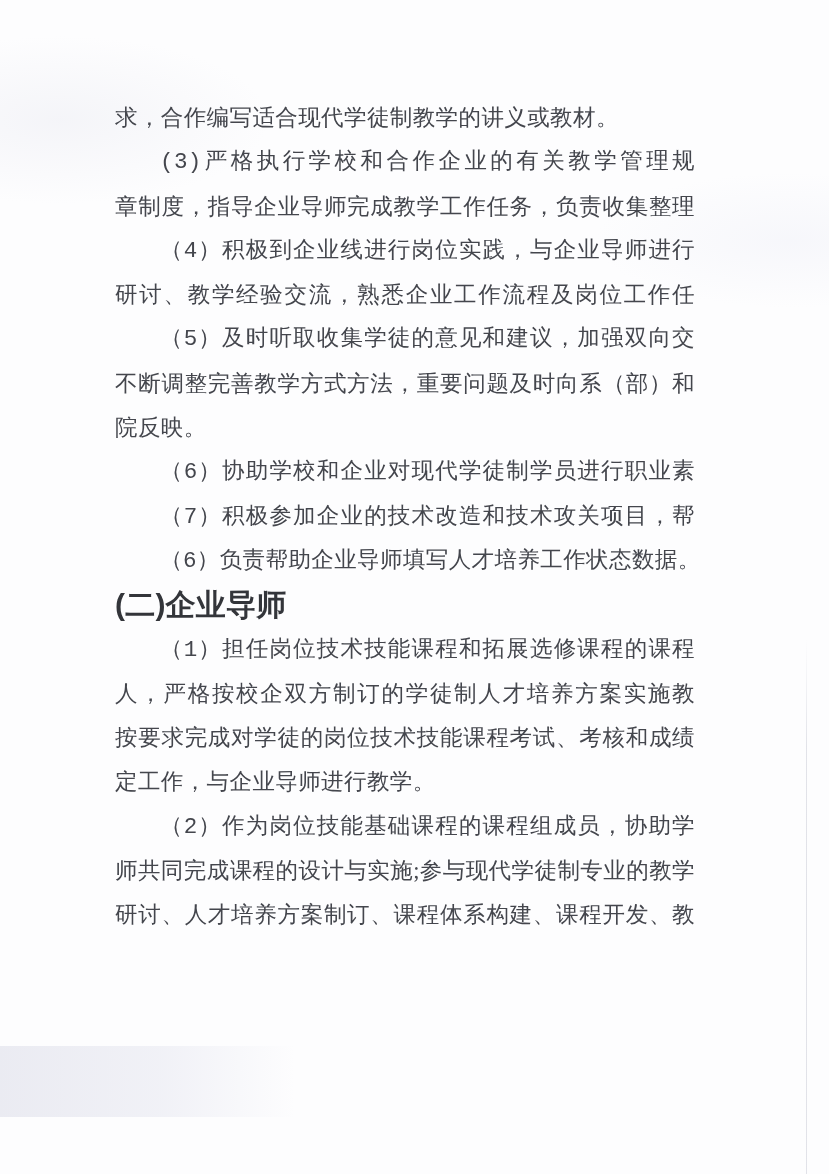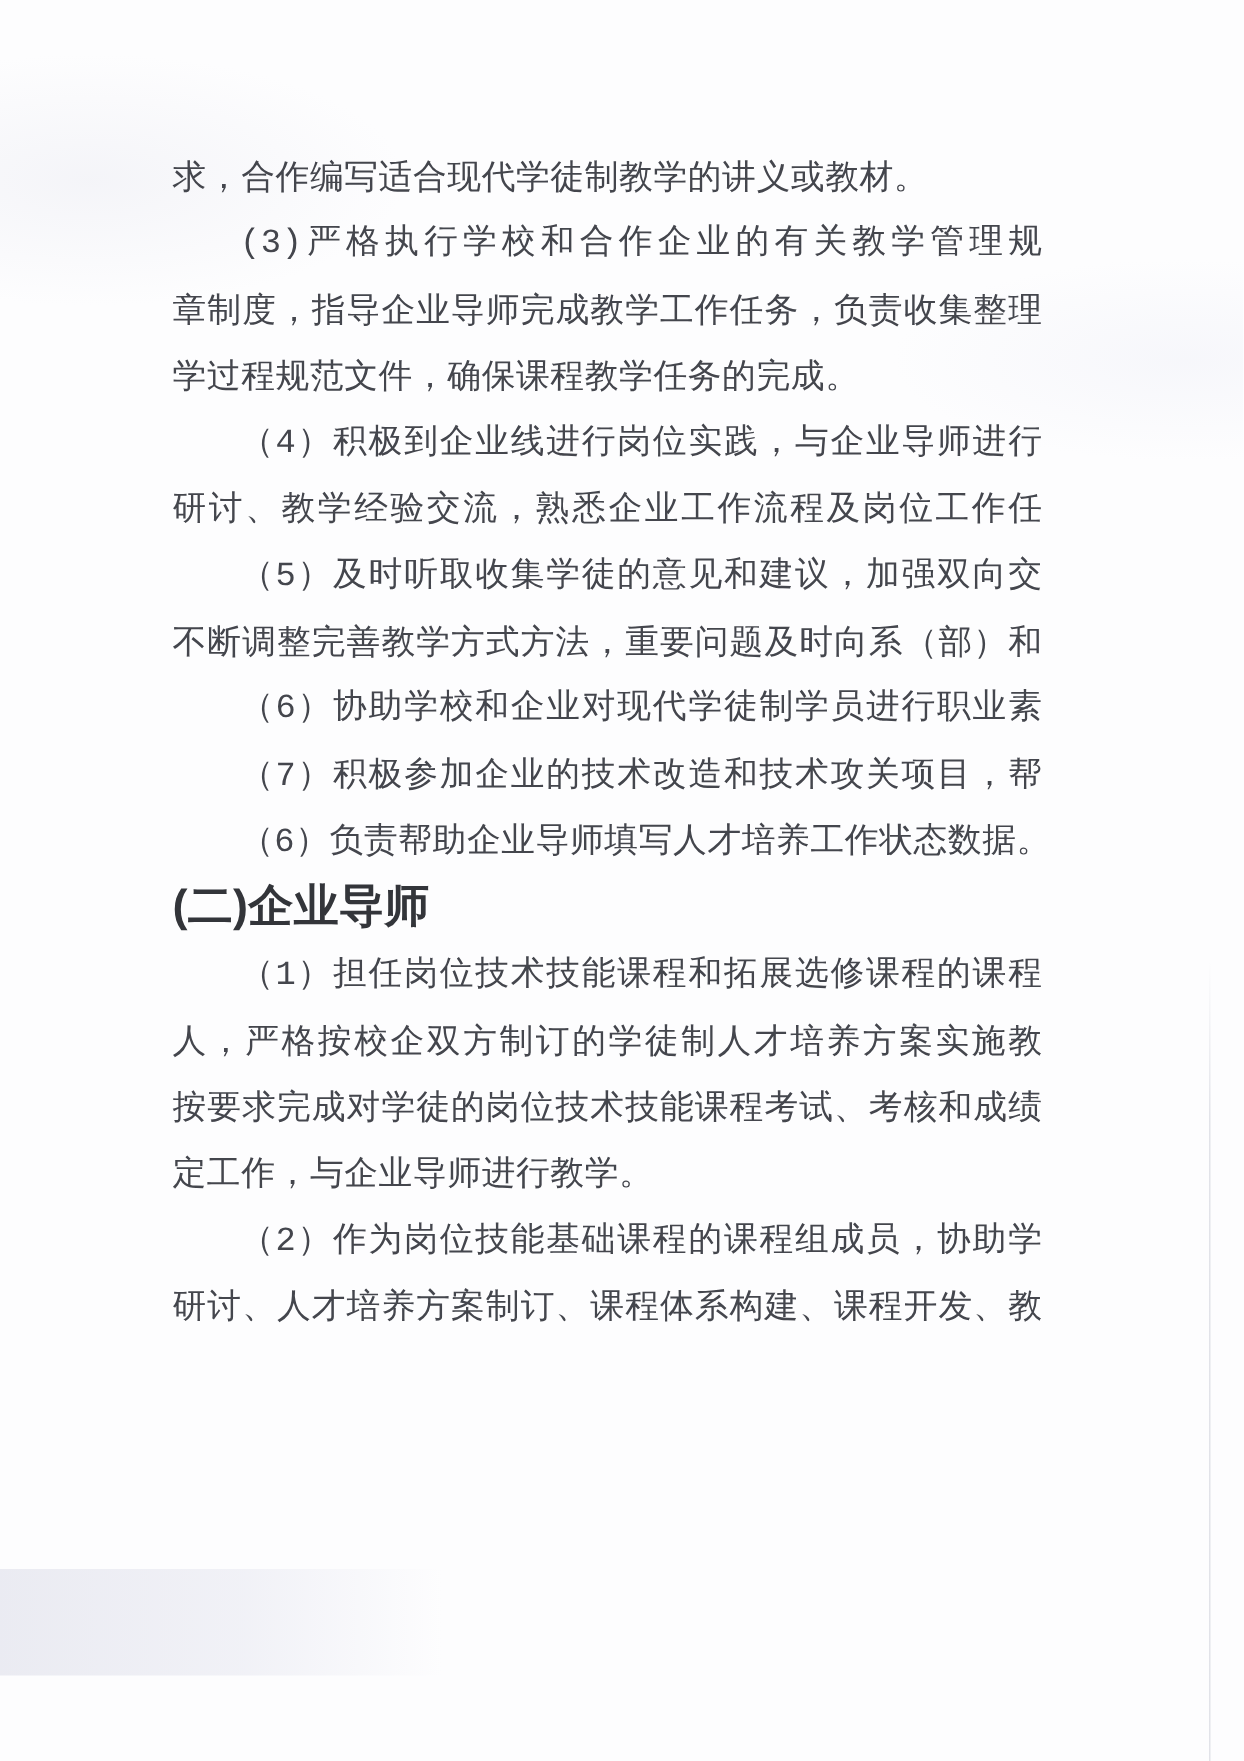--- a/index.html
+++ b/index.html
@@ -81,31 +81,32 @@
 </style>
 </head>
 <body>
 
 <div class="page">
   <div class="scan-tint"></div>
   <div class="text-block" id="text-block" style="color: rgb(68, 70, 77);">
       <div class="line">求，合作编写适合现代学徒制教学的讲义或教材。</div>
       <div class="line indent justify">(3)严格执行学校和合作企业的有关教学管理规</div>
       <div class="line justify">章制度，指导企业导师完成教学工作任务，负责收集整理教</div>
-      <div class="line">学过程规范文件，确保课程教学任务的完成。</div>
       <div class="line indent justify">（4）积极到企业线进行岗位实践，与企业导师进行教学</div>
       <div class="line justify">研讨、教学经验交流，熟悉企业工作流程及岗位工作任务。</div>
       <div class="line indent justify">（5）及时听取收集学徒的意见和建议，加强双向交流，</div>
       <div class="line justify">不断调整完善教学方式方法，重要问题及时向系（部）和学</div>
+      <div class="line">院反映。</div>
       <div class="line indent justify">（6）协助学校和企业对现代学徒制学员进行职业素质教</div>
       <div class="line indent justify">（7）积极参加企业的技术改造和技术攻关项目，帮助企</div>
       <div class="line indent">（6）负责帮助企业导师填写人才培养工作状态数据。</div>
       <div class="line bold">(二)企业导师</div>
       <div class="line indent justify">（1）担任岗位技术技能课程和拓展选修课程的课程负责</div>
       <div class="line justify">人，严格按校企双方制订的学徒制人才培养方案实施教学，</div>
       <div class="line justify">按要求完成对学徒的岗位技术技能课程考试、考核和成绩评</div>
       <div class="line">定工作，与企业导师进行教学。</div>
       <div class="line indent justify">（2）作为岗位技能基础课程的课程组成员，协助学校导</div>
+      <div class="line justify">师共同完成课程的设计与实施;参与现代学徒制专业的教学</div>
       <div class="line justify">研讨、人才培养方案制订、课程体系构建、课程开发、教材</div>
     </div>
   <div class="artifact-band"></div>
   <div class="artifact-edge"></div>
 </div>
 
 </body></html>

